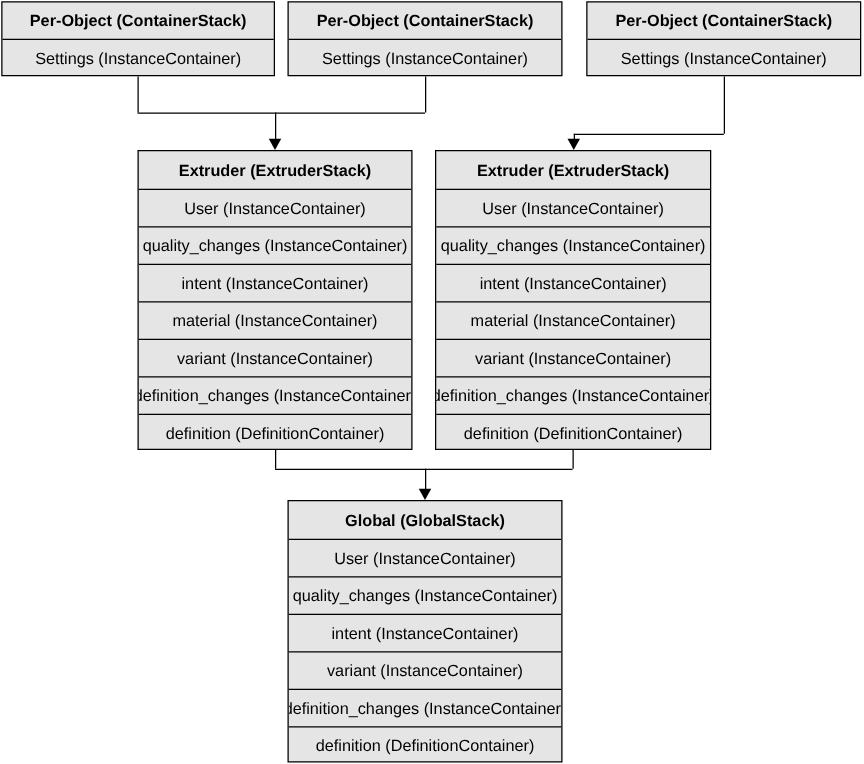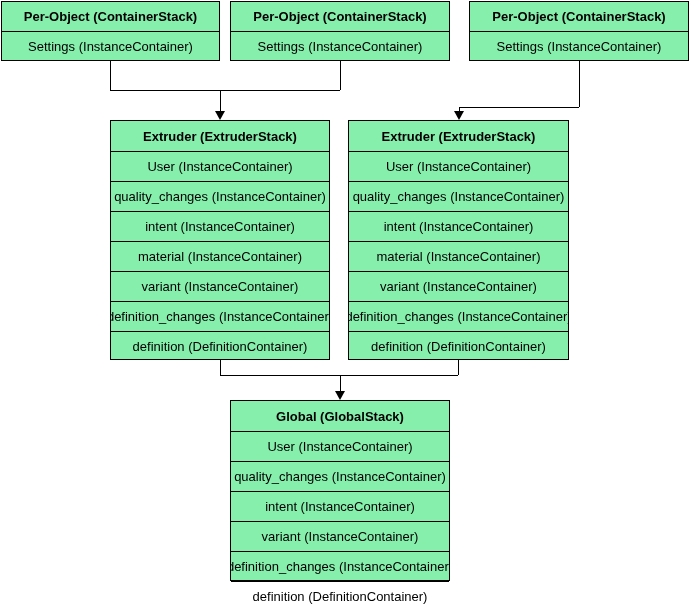--- a/index.html
+++ b/index.html
@@ -15,21 +15,21 @@
     position: relative;
     width: 691px;
     height: 611px;
     background: #ffffff;
     overflow: hidden;
   }
   .node {
     position: absolute;
     box-sizing: border-box;
     border: 1.5px solid #000000;
-    background: #86efac;
+    background: #e5e5e5;
     z-index: 2;
   }
   .node-row {
     box-sizing: border-box;
     width: 100%;
     display: flex;
     align-items: center;
     justify-content: center;
     text-align: center;
     font-size: 13px;
@@ -127,21 +127,21 @@
     <div class="node-row header" style="height:30px;">Extruder (ExtruderStack)</div>
     <div class="node-row sep" style="height:30px;">User (InstanceContainer)</div>
     <div class="node-row sep" style="height:30px;">quality_changes (InstanceContainer)</div>
     <div class="node-row sep" style="height:30px;">intent (InstanceContainer)</div>
     <div class="node-row sep" style="height:30px;">material (InstanceContainer)</div>
     <div class="node-row sep" style="height:30px;">variant (InstanceContainer)</div>
     <div class="node-row sep" style="height:30px;">definition_changes (InstanceContainer)</div>
     <div class="node-row sep" style="height:30px;">definition (DefinitionContainer)</div>
   </div>
 
-  <div class="node" style="left:230px; top:400px; width:220px; height:181px;">
+  <div class="node" style="left:230px; top:400px; width:220px; height:210px;">
     <div class="node-row header" style="height:30px;">Global (GlobalStack)</div>
     <div class="node-row sep" style="height:30px;">User (InstanceContainer)</div>
     <div class="node-row sep" style="height:30px;">quality_changes (InstanceContainer)</div>
     <div class="node-row sep" style="height:30px;">intent (InstanceContainer)</div>
     <div class="node-row sep" style="height:30px;">variant (InstanceContainer)</div>
     <div class="node-row sep" style="height:30px;">definition_changes (InstanceContainer)</div>
     <div class="node-row sep" style="height:30px;">definition (DefinitionContainer)</div>
   </div>
 
 </div>

